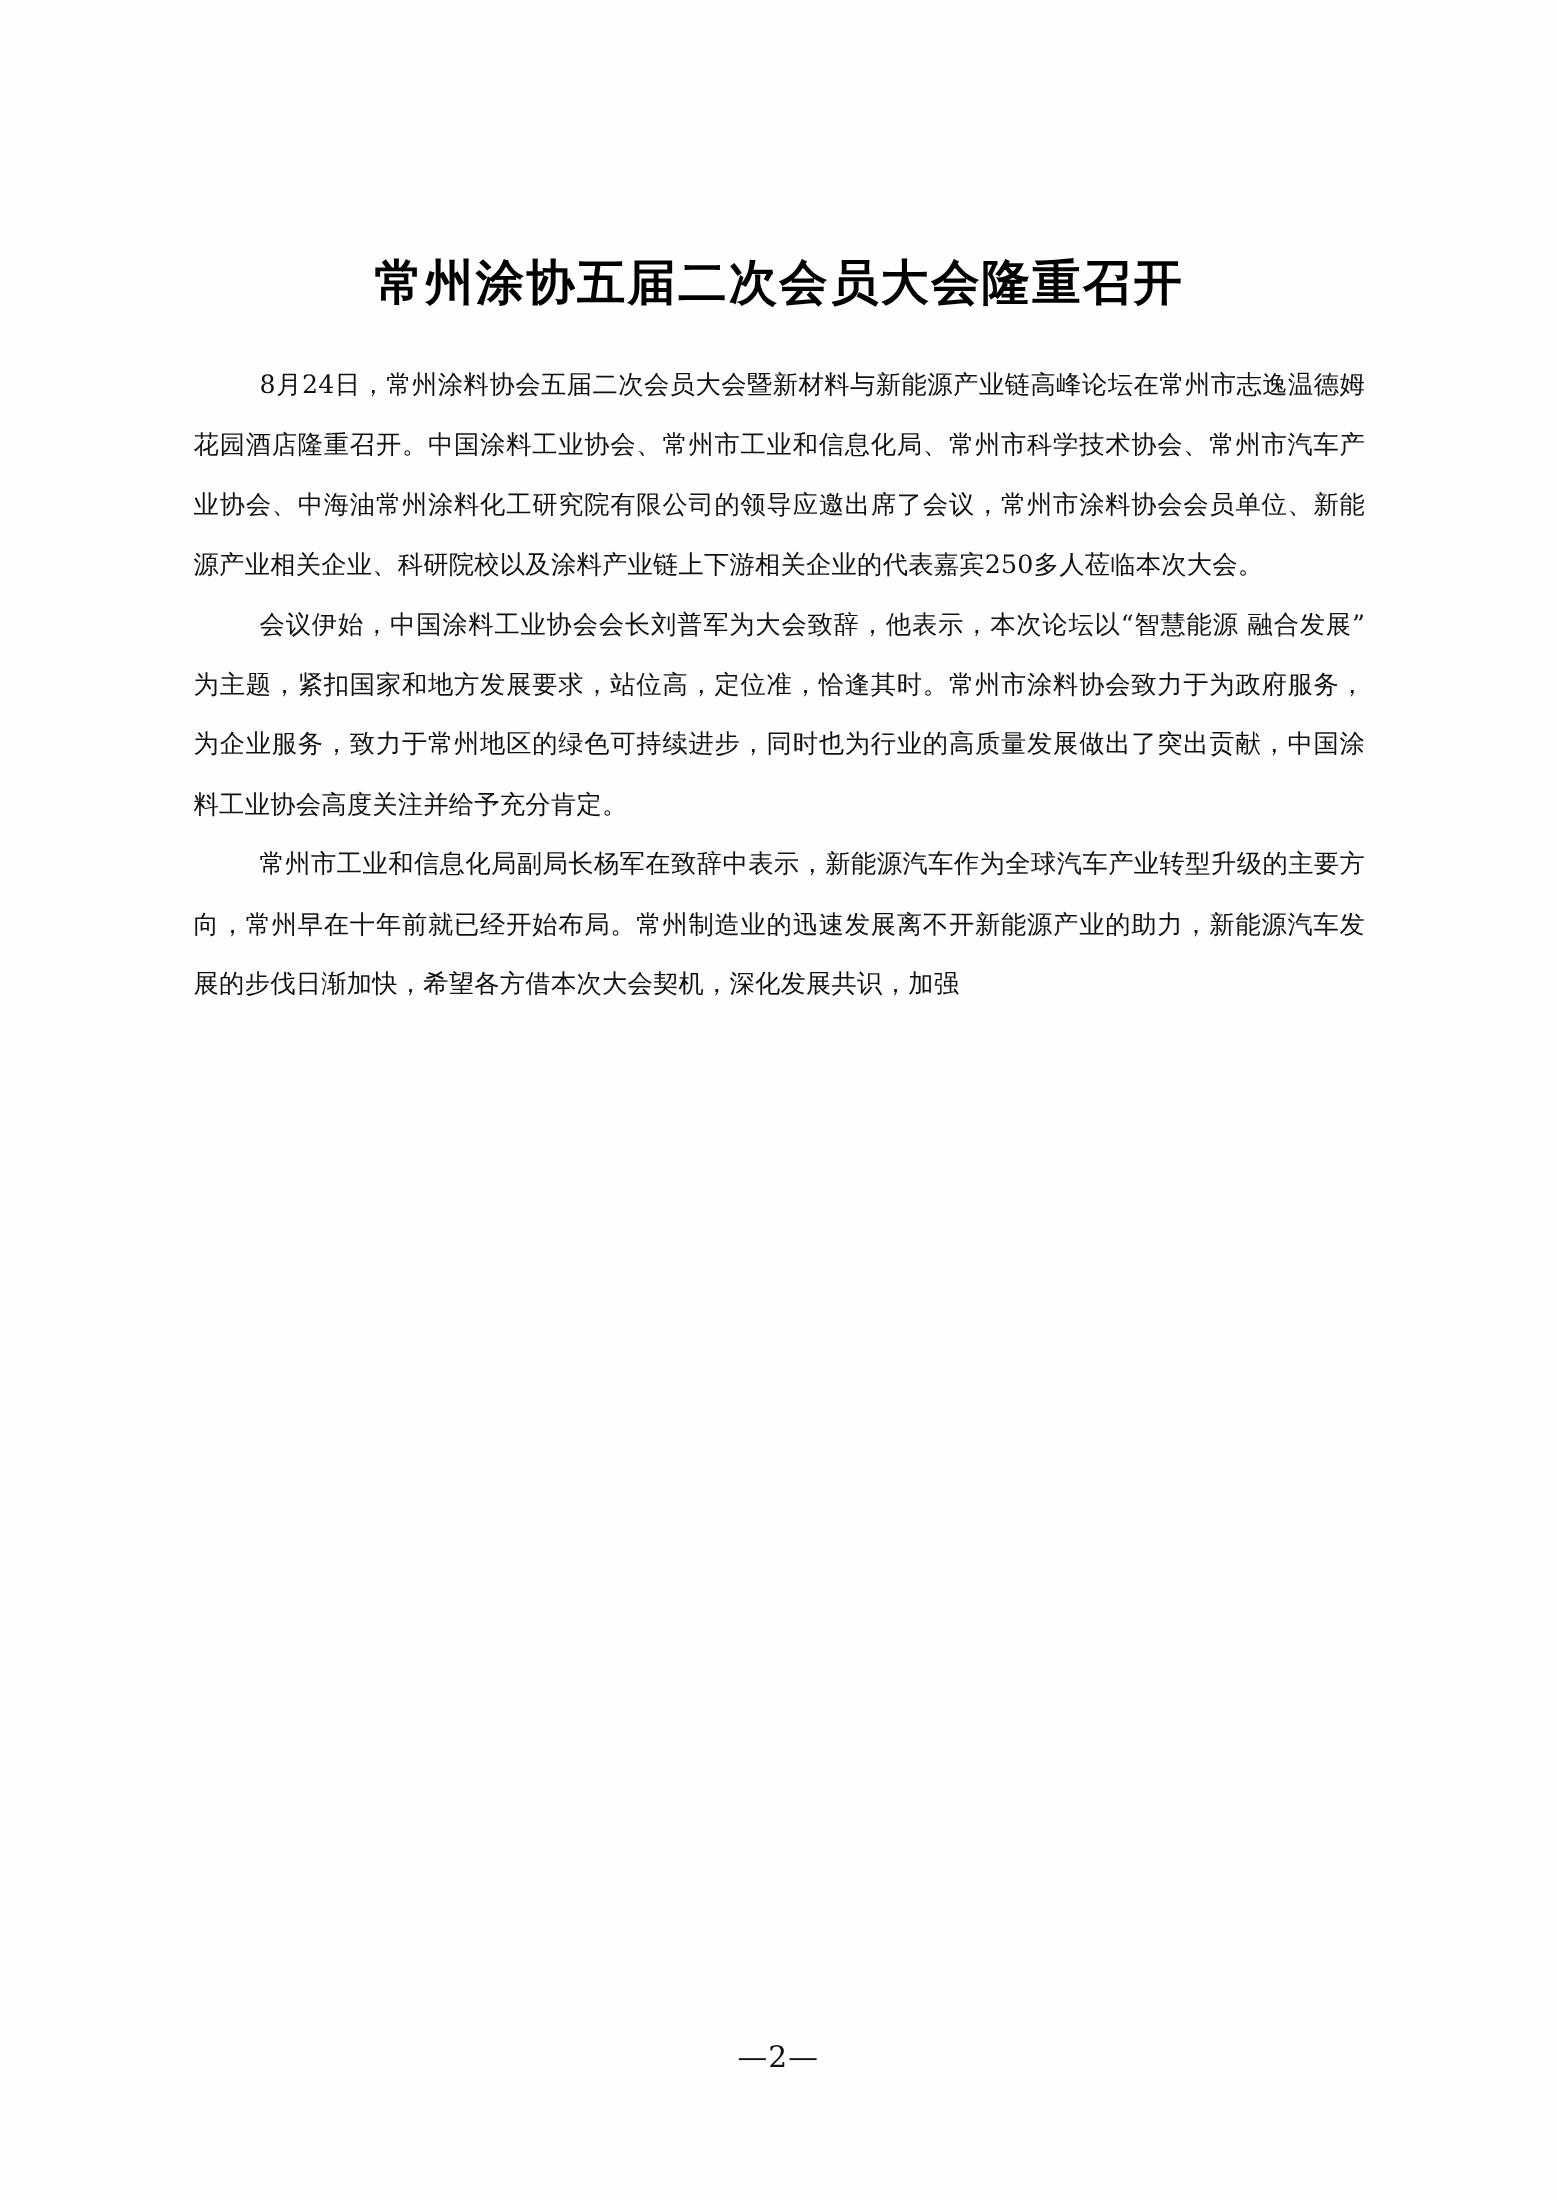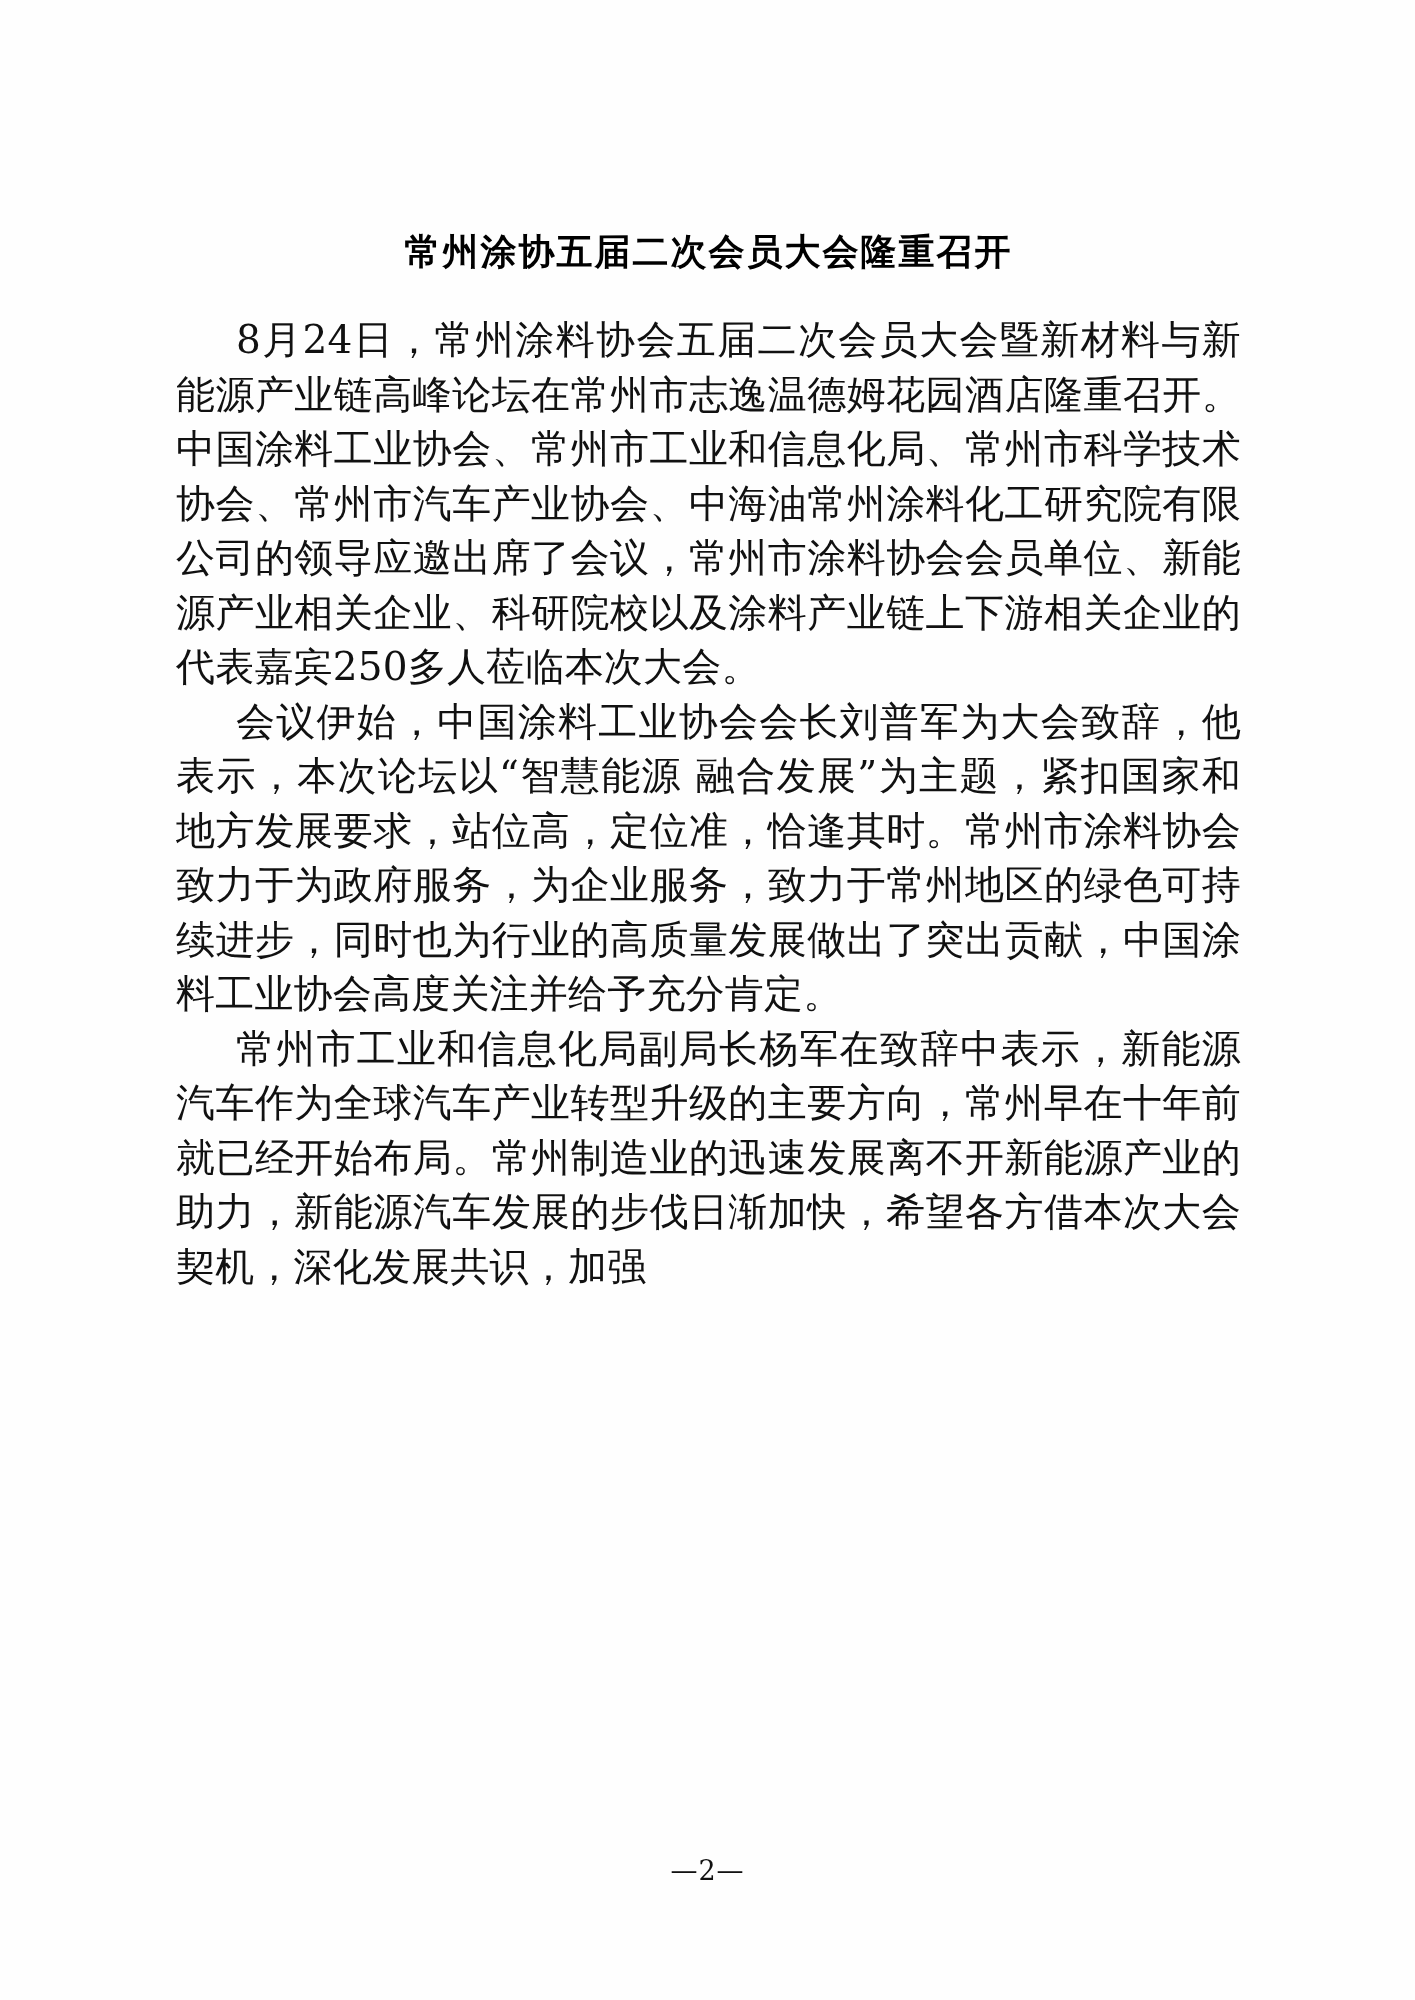--- a/index.html
+++ b/index.html
@@ -26,32 +26,32 @@
   .content {
     position: absolute;
     left: 176px;
     top: 0;
     width: 1065px;
   }
   .doc-title {
     margin: 0;
     padding-top: 228px;
     text-align: center;
-    font-size: 36px;
+    font-size: 44px;
     font-weight: 700;
     letter-spacing: 2px;
     font-family: "DejaVu Serif", "Liberation Serif", serif;
     color: #000;
   }
   .body-text {
     margin-top: 36px;
   }
   p.para {
     margin: 0;
-    font-size: 39px;
+    font-size: 23px;
     line-height: 54.5px;
     text-align: justify;
     text-justify: inter-ideograph;
     text-indent: 60px;
     color: #111;
     letter-spacing: 0.2px;
   }
   .page-number {
     position: absolute;
     left: 0;

